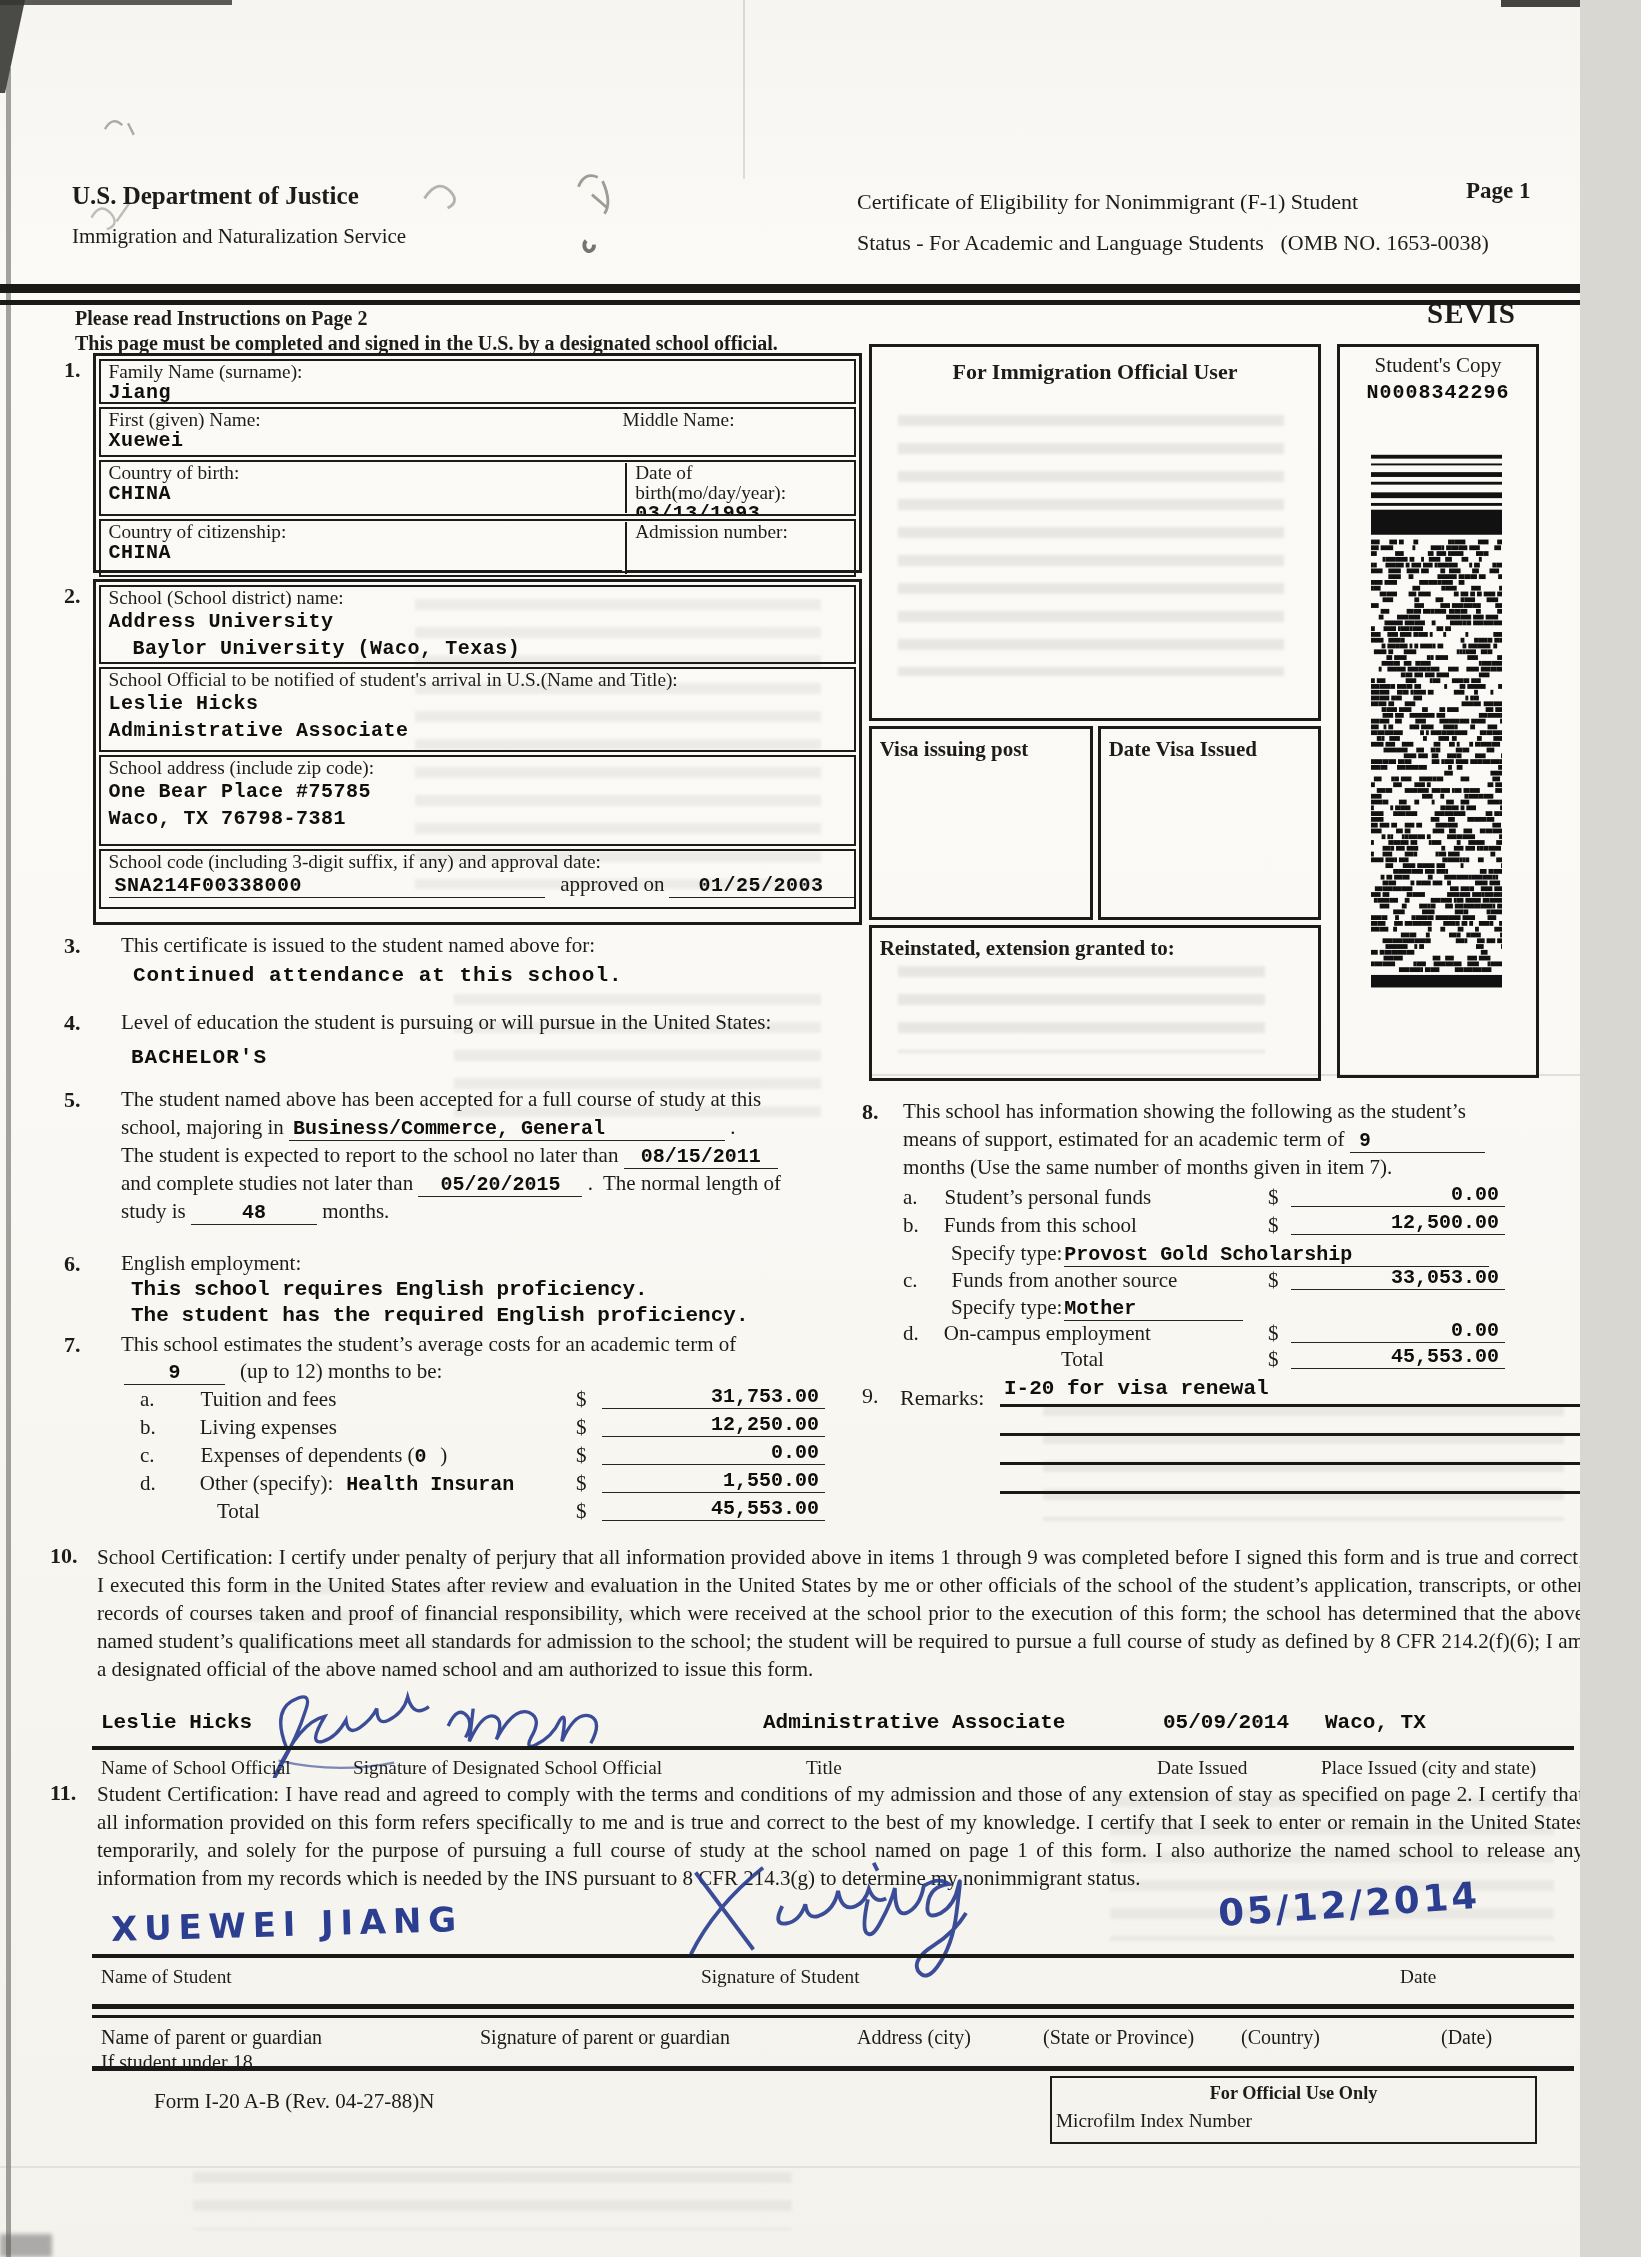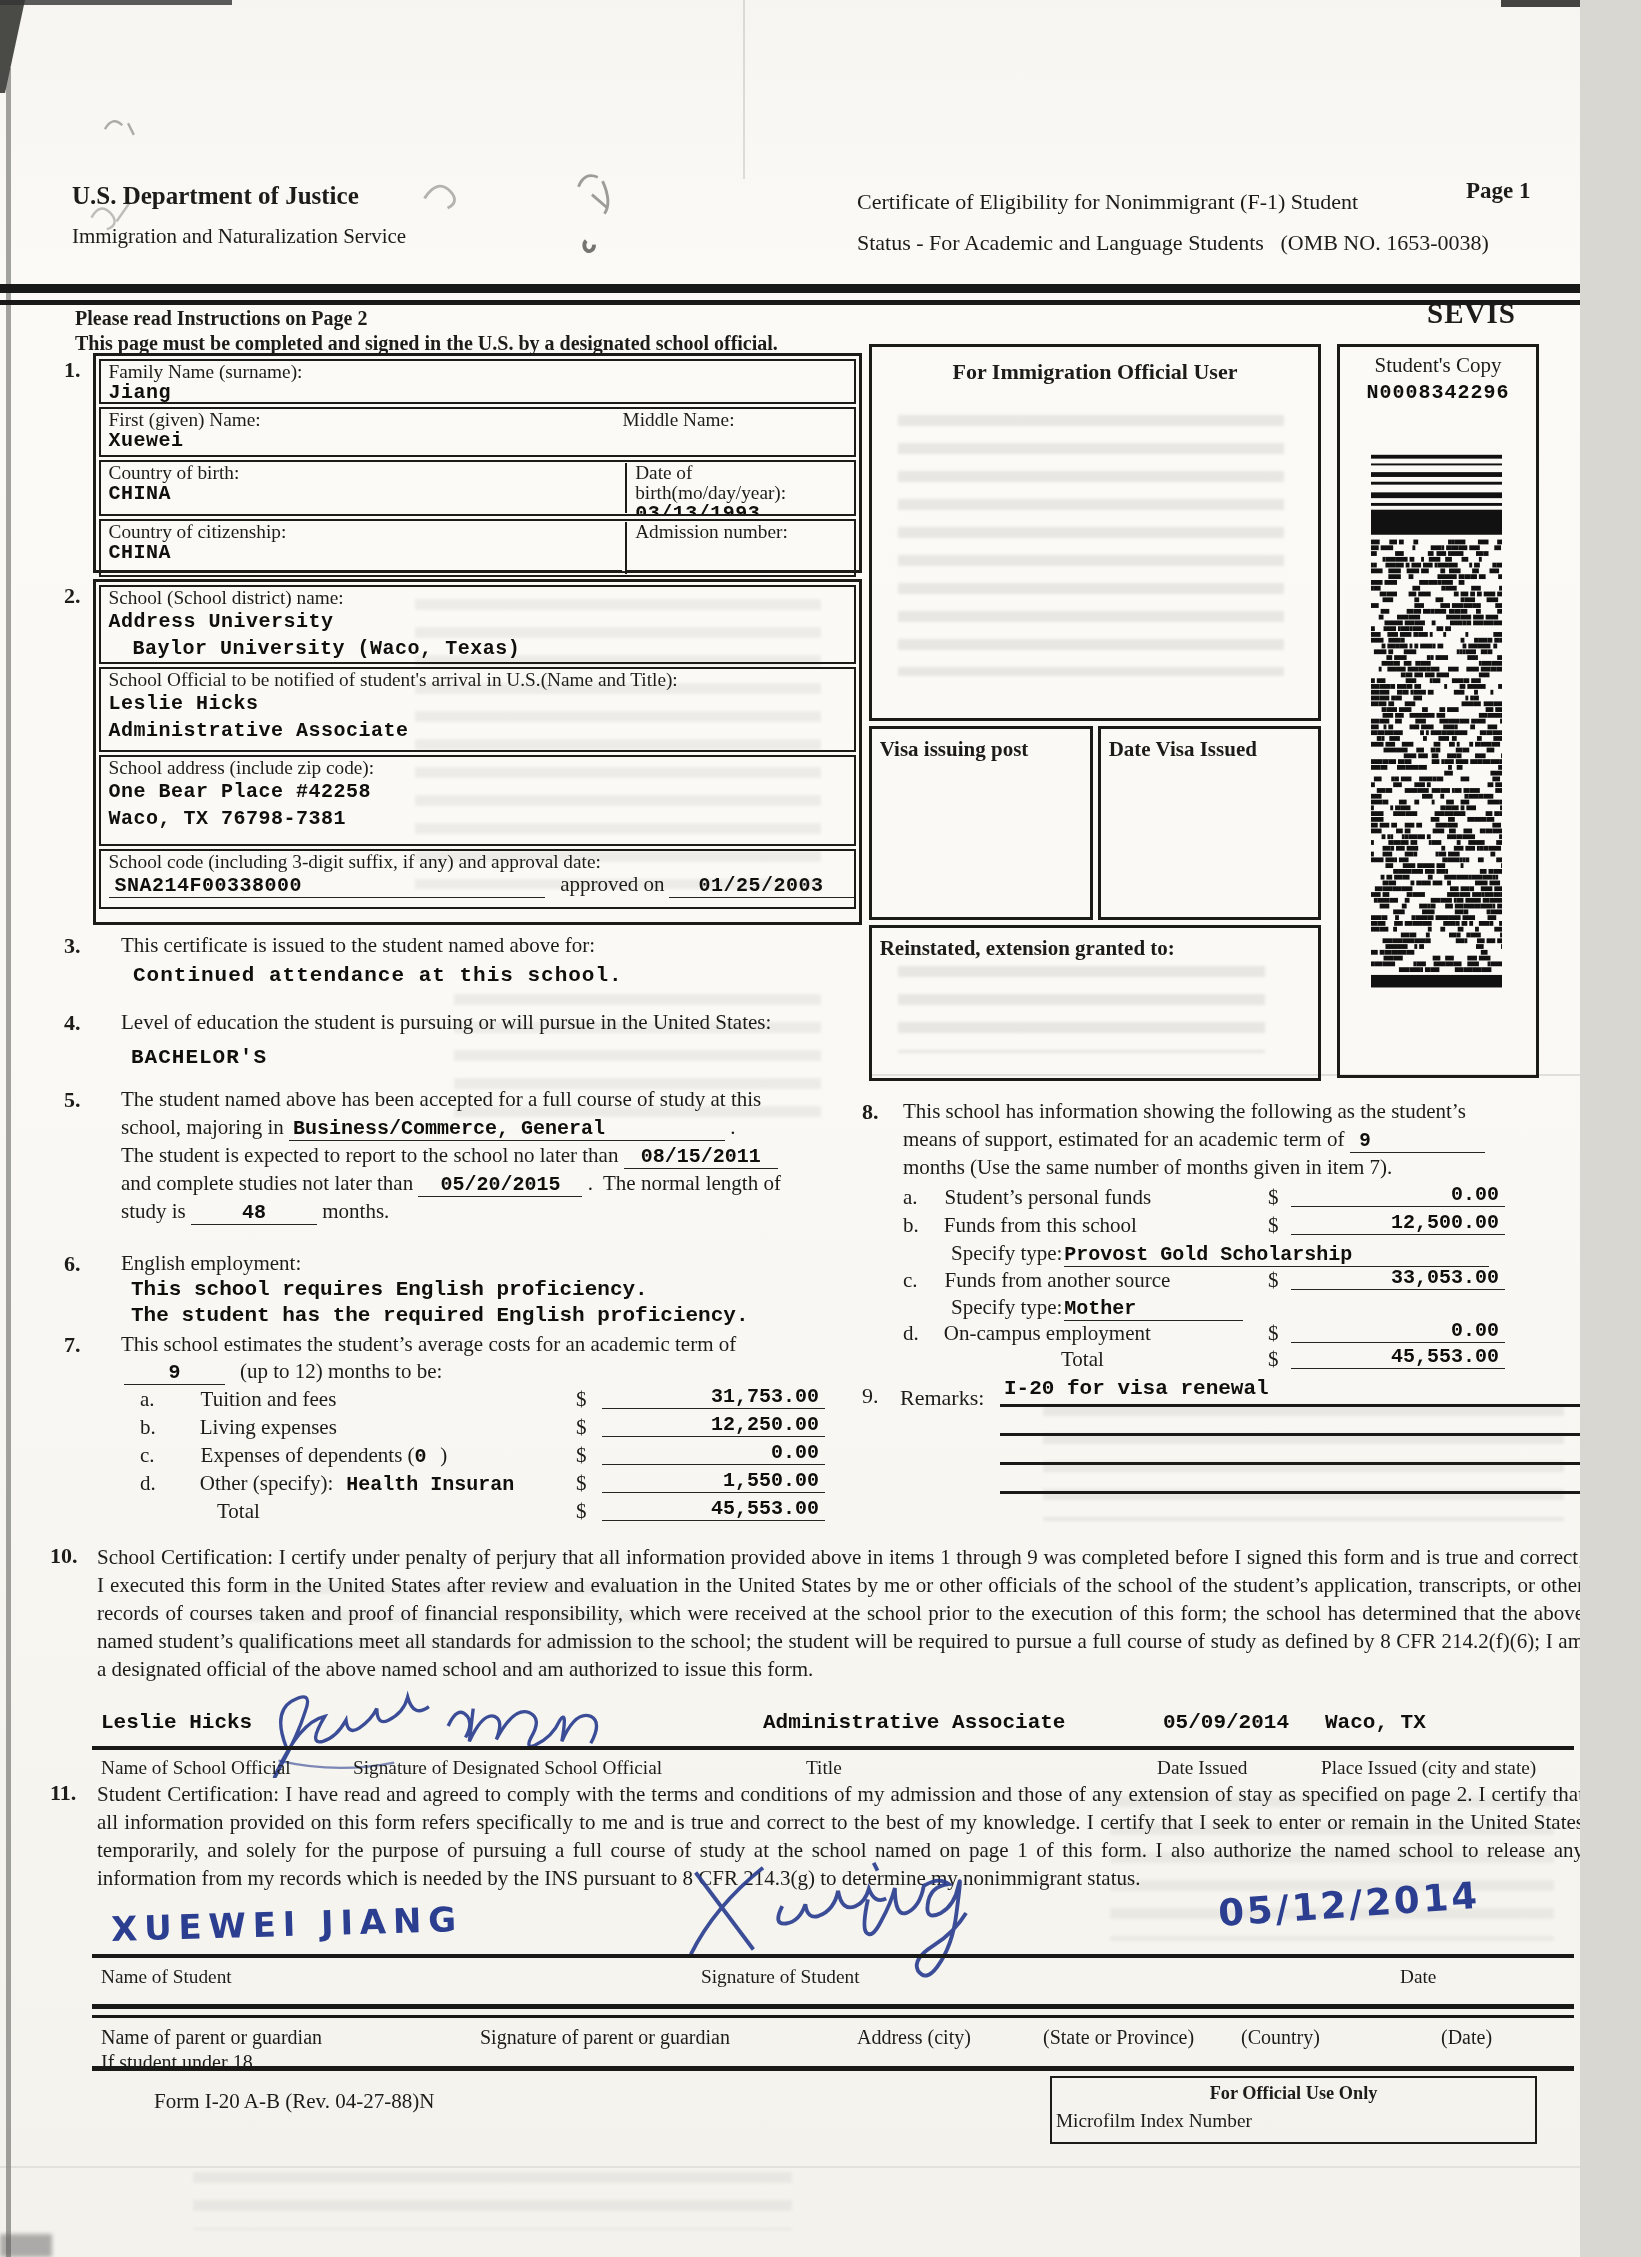--- a/index.html
+++ b/index.html
@@ -121,21 +121,21 @@
       <div class="val mono" style="line-height:27px;">Address University</div>
       <div class="val mono" style="line-height:27px;margin-left:24px;">Baylor University (Waco, Texas)</div>
     </div>
     <div class="irow" style="height:79px;">
       <div class="lbl serif">School Official to be notified of student's arrival in U.S.(Name and Title):</div>
       <div class="val mono" style="line-height:27px;">Leslie Hicks</div>
       <div class="val mono" style="line-height:27px;">Administrative Associate</div>
     </div>
     <div class="irow" style="height:85px;">
       <div class="lbl serif">School address (include zip code):</div>
-      <div class="val mono" style="line-height:27px;">One Bear Place #42258</div>
+      <div class="val mono" style="line-height:27px;">One Bear Place #75785</div>
       <div class="val mono" style="line-height:27px;">Waco, TX 76798-7381</div>
     </div>
     <div class="irow" style="height:54px;">
       <div class="lbl serif">School code (including 3-digit suffix, if any) and approval date:</div>
       <div style="white-space:nowrap;">
         <span class="ul" style="width:436px;"><span class="val mono" style="padding-left:5.8px;">SNA214F00338000</span></span>
         <span class="serif" style="font-size:21px;margin-left:11.6px;">approved on</span>
         <span class="ul" style="width:185px;text-align:center;"><span class="val mono">01/25/2003</span></span>
       </div>
     </div>
@@ -940,21 +940,21 @@
   </div>
   <div class="costrow serif" style="left:903px;top:1213px;width:695px;">
     <span>b.</span><span style="margin-left:25px;">Funds from this school</span>
     <span class="abs" style="left:365px;">$</span>
     <span class="amtbox mono" style="left:388px;top:-1.9px;width:208px;padding-right:5.8px;">12,500.00</span>
   </div>
   <div class="costrow serif" style="left:951px;top:1241px;width:657px;">
     <span>Specify type:</span><span class="ul" style="width:425px;margin-left:1.9px;"><span class="mono" style="font-size:20px;">Provost Gold Scholarship</span></span>
   </div>
   <div class="costrow serif" style="left:903px;top:1268px;width:695px;">
-    <span>c.</span><span style="margin-left:27px;">Funds from another source</span>
+    <span>c.</span><span style="margin-left:34px;">Funds from another source</span>
     <span class="abs" style="left:365px;">$</span>
     <span class="amtbox mono" style="left:388px;top:-1.9px;width:208px;padding-right:5.8px;">33,053.00</span>
   </div>
   <div class="costrow serif" style="left:951px;top:1295px;width:657px;">
     <span>Specify type:</span><span class="ul" style="width:179px;margin-left:1.9px;"><span class="mono" style="font-size:20px;">Mother</span></span>
   </div>
   <div class="costrow serif" style="left:903px;top:1321px;width:695px;">
     <span>d.</span><span style="margin-left:25px;">On-campus employment</span>
     <span class="abs" style="left:365px;">$</span>
     <span class="amtbox mono" style="left:388px;top:-1.9px;width:208px;padding-right:5.8px;">0.00</span>

